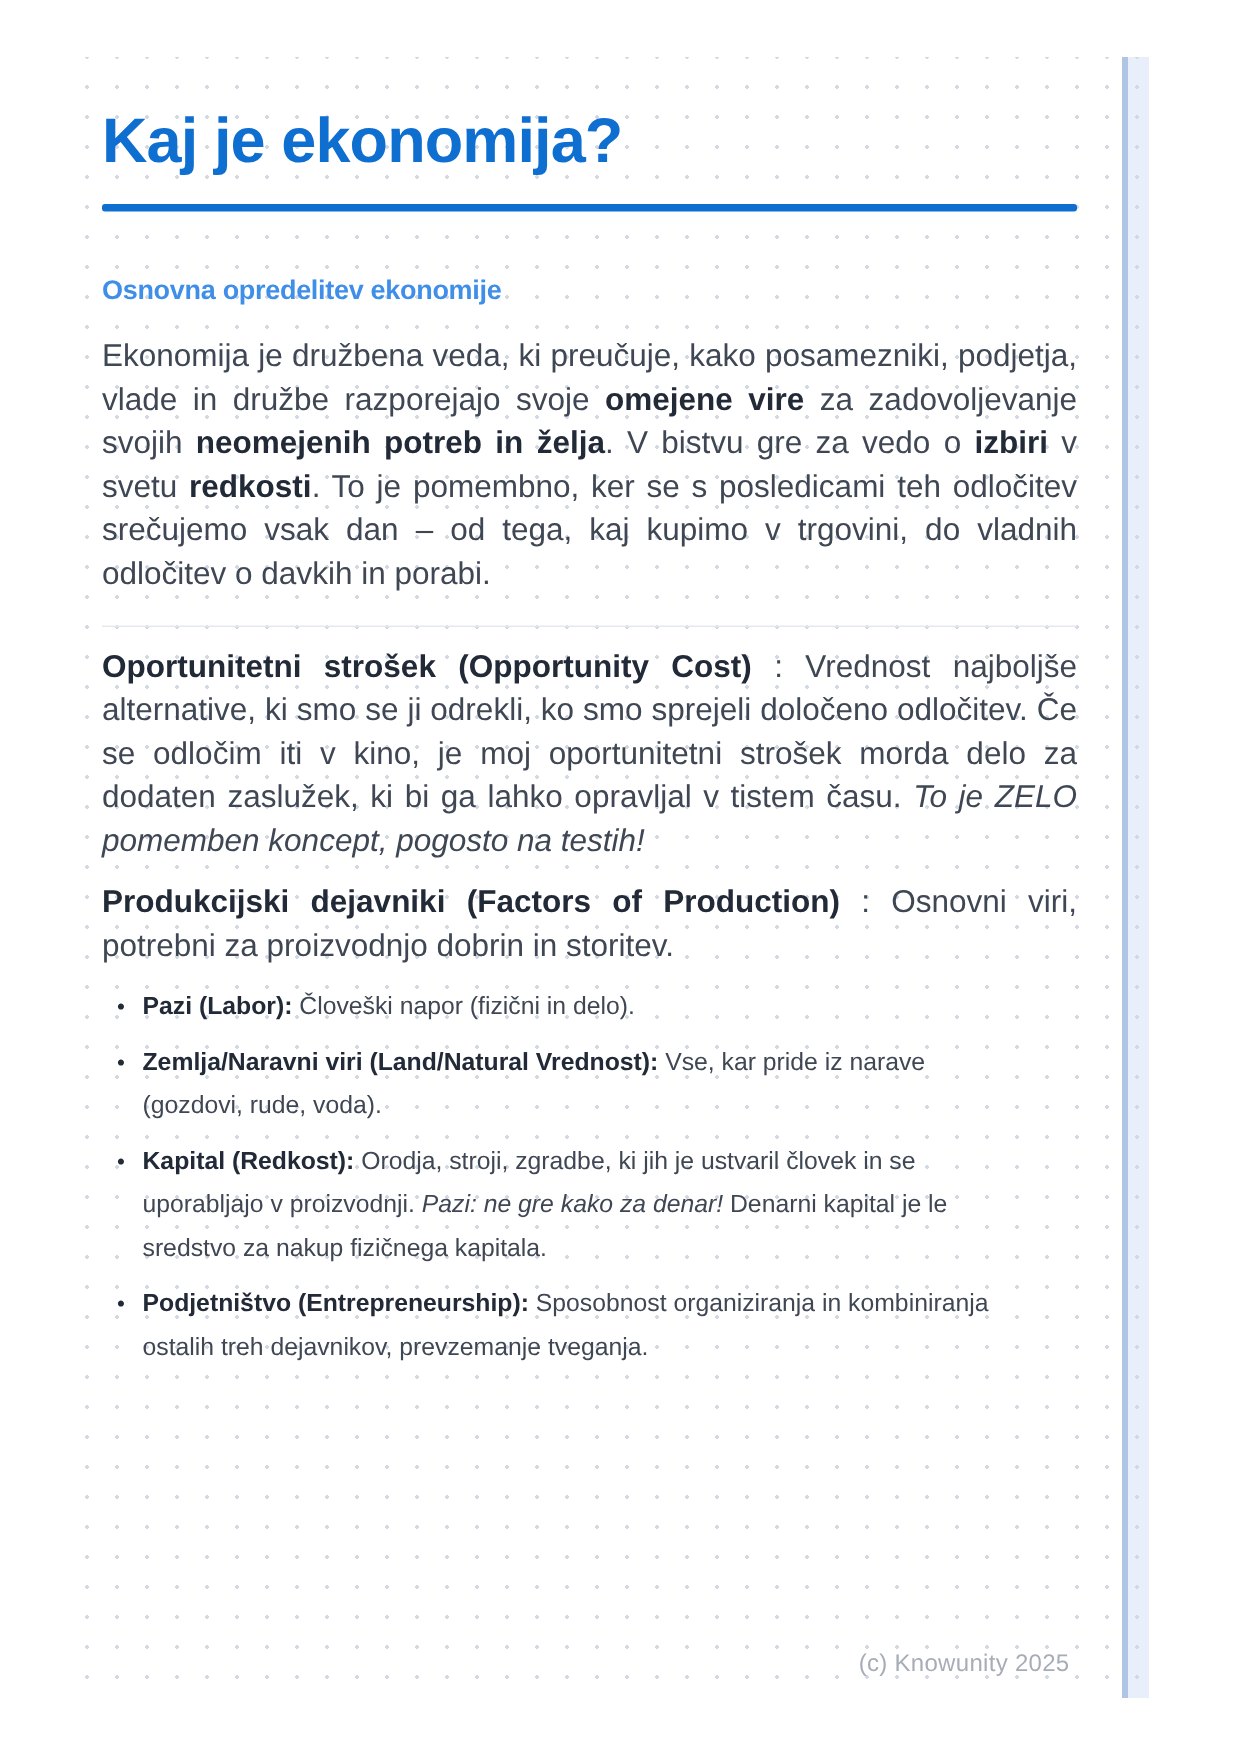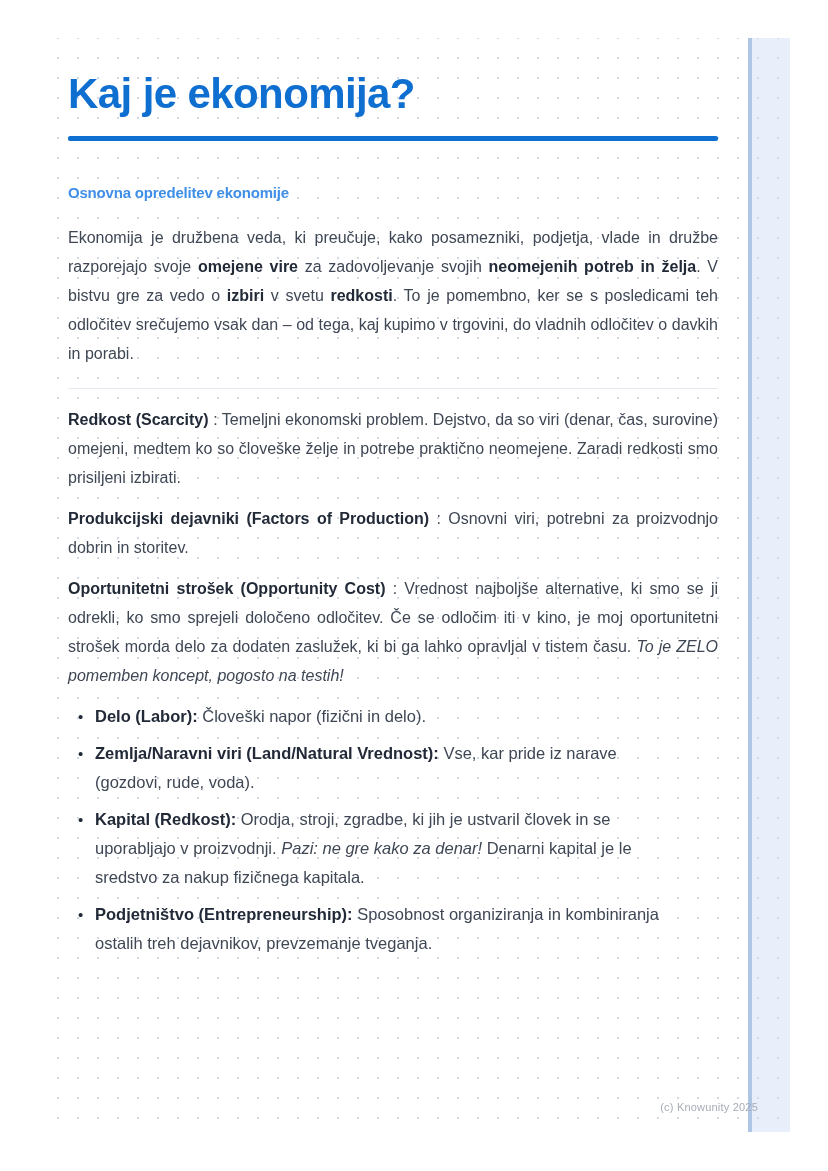--- a/index.html
+++ b/index.html
@@ -2,21 +2,21 @@
 <html><head>
 <meta charset="utf-8">
 <style>
   html, body {
     margin: 0;
     padding: 0;
     background: #ffffff;
   }
   .page {
     position: relative;
-    width: 828px;
+    width: 766px;
     height: 1171px;
     background: #ffffff;
     overflow: hidden;
     font-family: "Liberation Sans", sans-serif;
   }
   
   .margin-band {
     position: absolute;
     left: 748px;
     top: 38px;
@@ -56,31 +56,31 @@
   }
   .title-rule {
     margin-top: 18px;
     height: 5px;
     width: 650px;
     background: #0f6fd0;
     border-radius: 2px;
   }
   h2.sec-heading {
     margin: 0;
-    font-size: 15px;
+    font-size: 18px;
     line-height: 28px;
     font-weight: 700;
     letter-spacing: -0.2px;
     color: #3f8fe8;
   }
   h2.sec-1 { margin-top: 38px; }
   h2.sec-2 { margin-top: 24px; }
   p.body {
     margin: 12px 0 0 0;
-    font-size: 16px;
+    font-size: 21px;
     line-height: 29px;
     color: #3f4754;
     text-align: justify;
   }
   p.first-after-heading { margin-top: 16px; }
   .b { font-weight: 700; color: #222a38; }
   .i { font-style: italic; }
   hr.divider {
     margin: 20px 0 0 0;
     border: none;
@@ -104,23 +104,23 @@
   .marker {
     flex: 0 0 17px;
     margin-left: 10px;
     color: #222a38;
     font-size: 15px;
   }
   .li-text { flex: 1 1 auto; max-width: 585px; }
   .footer {
     position: absolute;
     top: 1101px;
-    right: 70px;
+    right: 53px;
     z-index: 3;
-    font-size: 11px;
+    font-size: 16px;
     color: #a6adb6;
     letter-spacing: 0.2px;
   }
 </style>
 </head>
 <body>
 
 <div class="page">
 
   <div class="margin-band"></div>
@@ -132,30 +132,29 @@
 
     <div class="title-rule"></div>
 
     <h2 class="sec-heading sec-1">Osnovna opredelitev ekonomije</h2>
 
     <p class="body first-after-heading"><span>Ekonomija je družbena veda, ki preučuje, kako posamezniki, podjetja, vlade in družbe razporejajo svoje </span><span class="b">omejene vire</span><span> za zadovoljevanje svojih </span><span class="b">neomejenih potreb in želja</span><span>. V bistvu gre za vedo o </span><span class="b">izbiri</span><span> v svetu </span><span class="b">redkosti</span><span>. To je pomembno, ker se s posledicami teh odločitev srečujemo vsak dan – od tega, kaj kupimo v trgovini, do vladnih odločitev o davkih in porabi.</span></p>
 
     <hr class="divider">
 
 
-    <p class="body first-after-heading"><span class="b">Redkost (Scarcity)</span><span> : Temeljni ekonomski problem. Dejstvo, da so viri (denar, čas, surovine) omejeni, medtem ko so človeške želje in potrebe praktično neomejene. Zaradi redkosti smo prisiljeni izbirati.</span></p>
+
+    <p class="body"><span class="b">Oportunitetni strošek (Opportunity Cost)</span><span> : Vrednost najboljše alternative, ki smo se ji odrekli, ko smo sprejeli določeno odločitev. Če se odločim iti v kino, je moj oportunitetni strošek morda delo za dodaten zaslužek, ki bi ga lahko opravljal v tistem času. </span><span class="i">To je ZELO pomemben koncept, pogosto na testih!</span></p>
 
     <p class="body"><span class="b">Produkcijski dejavniki (Factors of Production)</span><span> : Osnovni viri, potrebni za proizvodnjo dobrin in storitev.</span></p>
-
-    <p class="body"><span class="b">Oportunitetni strošek (Opportunity Cost)</span><span> : Vrednost najboljše alternative, ki smo se ji odrekli, ko smo sprejeli določeno odločitev. Če se odločim iti v kino, je moj oportunitetni strošek morda delo za dodaten zaslužek, ki bi ga lahko opravljal v tistem času. </span><span class="i">To je ZELO pomemben koncept, pogosto na testih!</span></p>
 
     <ul class="factors">
       <li>
         <span class="marker">•</span>
-        <span class="li-text"><span class="b">Delo (Labor):</span><span> Človeški napor (fizični in delo).</span></span>
+        <span class="li-text"><span class="b">Pazi (Labor):</span><span> Človeški napor (fizični in delo).</span></span>
       </li>
       <li>
         <span class="marker">•</span>
         <span class="li-text"><span class="b">Zemlja/Naravni viri (Land/Natural Vrednost):</span><span> Vse, kar pride iz narave (gozdovi, rude, voda).</span></span>
       </li>
       <li>
         <span class="marker">•</span>
         <span class="li-text"><span class="b">Kapital (Redkost):</span><span> Orodja, stroji, zgradbe, ki jih je ustvaril človek in se uporabljajo v proizvodnji. </span><span class="i">Pazi: ne gre kako za denar!</span><span> Denarni kapital je le sredstvo za nakup fizičnega kapitala.</span></span>
       </li>
       <li>

